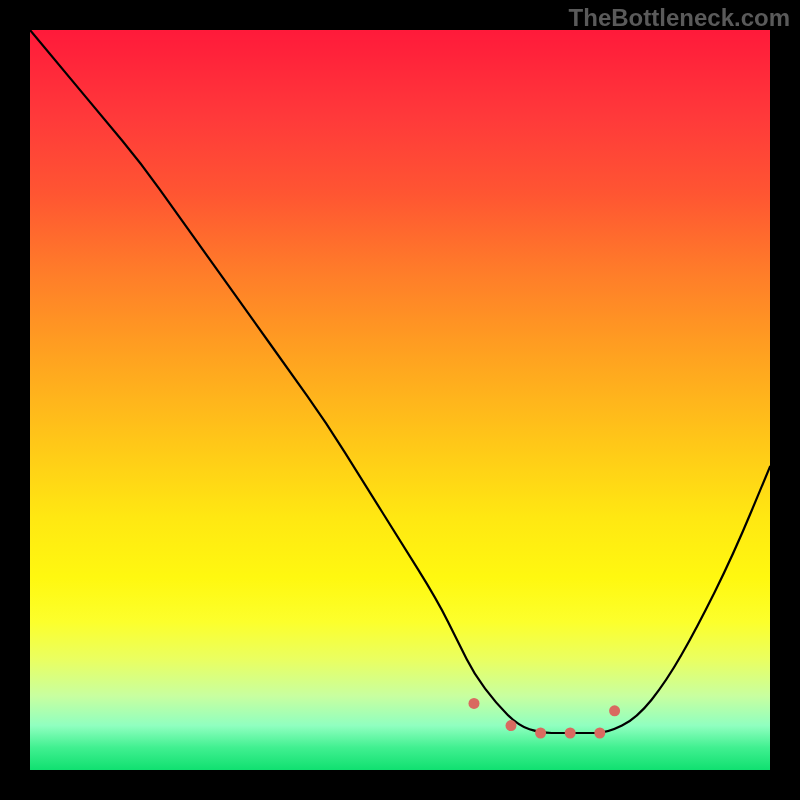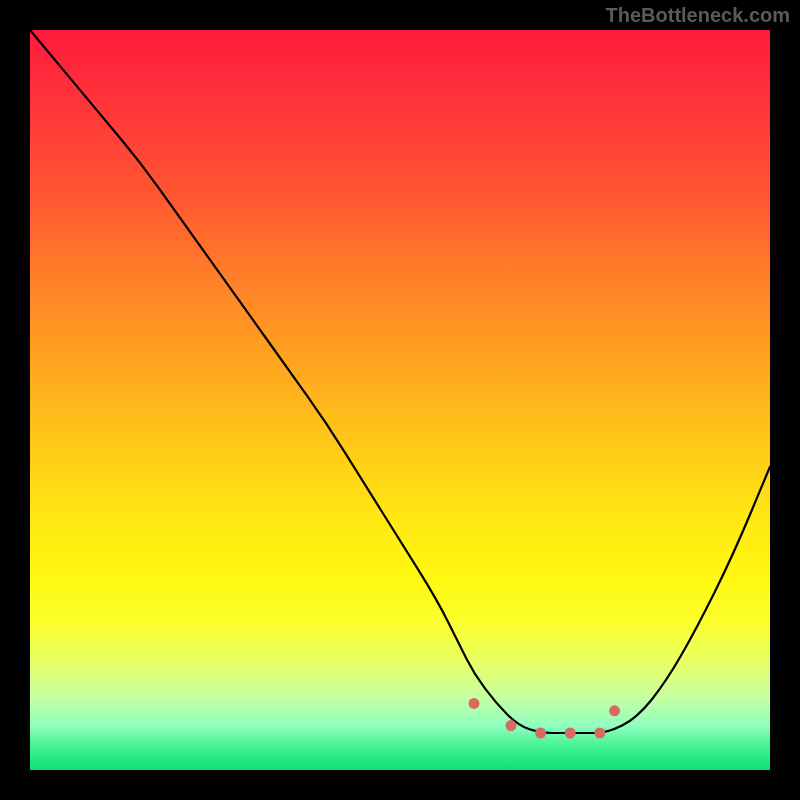--- a/index.html
+++ b/index.html
@@ -9,21 +9,21 @@
     background: #000;
     position: relative;
     font-family: Arial, sans-serif;
     overflow: hidden;
   }
   .watermark {
     position: absolute;
     top: 4px;
     right: 10px;
     color: #5a5a5a;
-    font-size: 20px;
+    font-size: 24px;
     font-weight: 600;
     z-index: 10;
   }
   .plot-area {
     position: absolute;
     left: 30px;
     top: 30px;
     width: 740px;
     height: 740px;
   }

